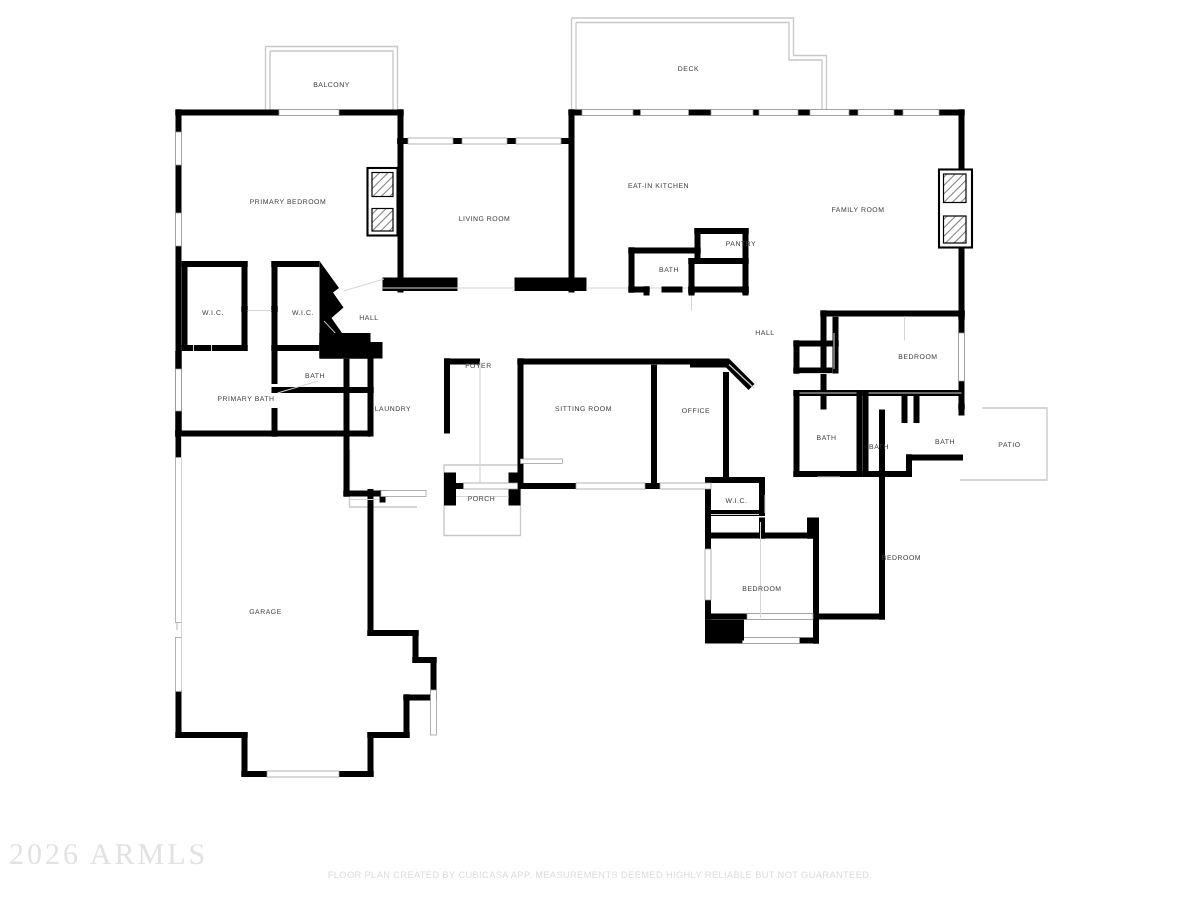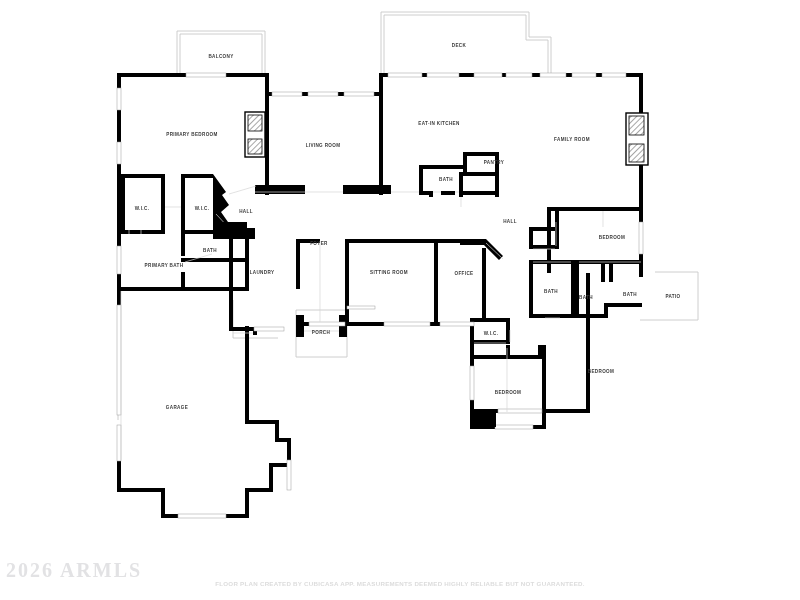--- a/index.html
+++ b/index.html
@@ -12,21 +12,20 @@
     height: 600px;
     position: relative;
     font-family: "Liberation Sans", sans-serif;
     overflow: hidden;
   }
   #plan-root {
     position: absolute;
     left: 0; top: 0;
     width: 800px;
     height: 600px;
-    font-weight: bold;
   }
   svg#floorplan {
     display: block;
     width: 800px;
     height: 600px;
   }
   .room-label {
     font-family: "Liberation Sans", sans-serif;
     font-size: 4.6px;
     letter-spacing: 0.35px;

